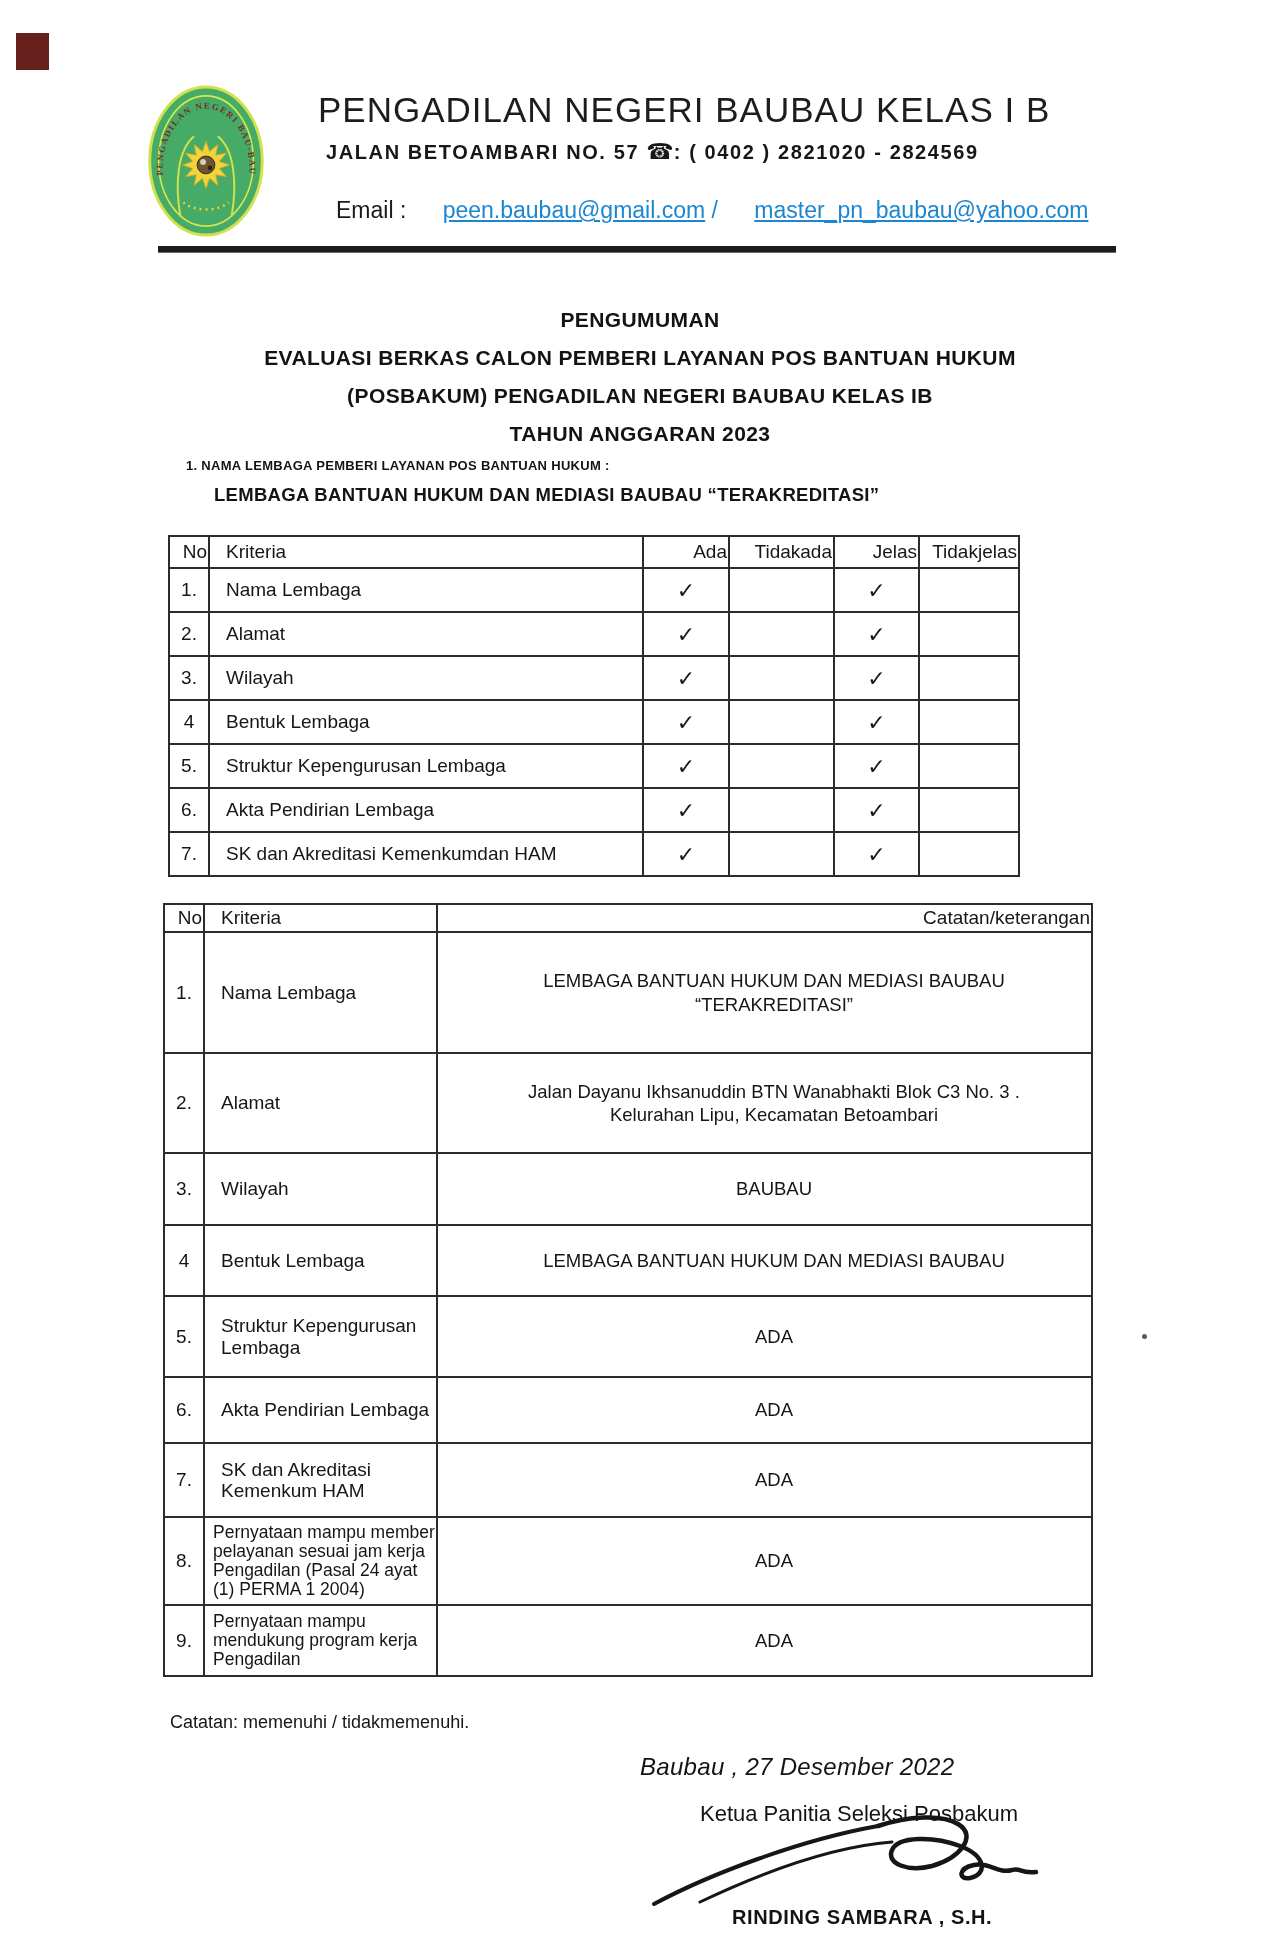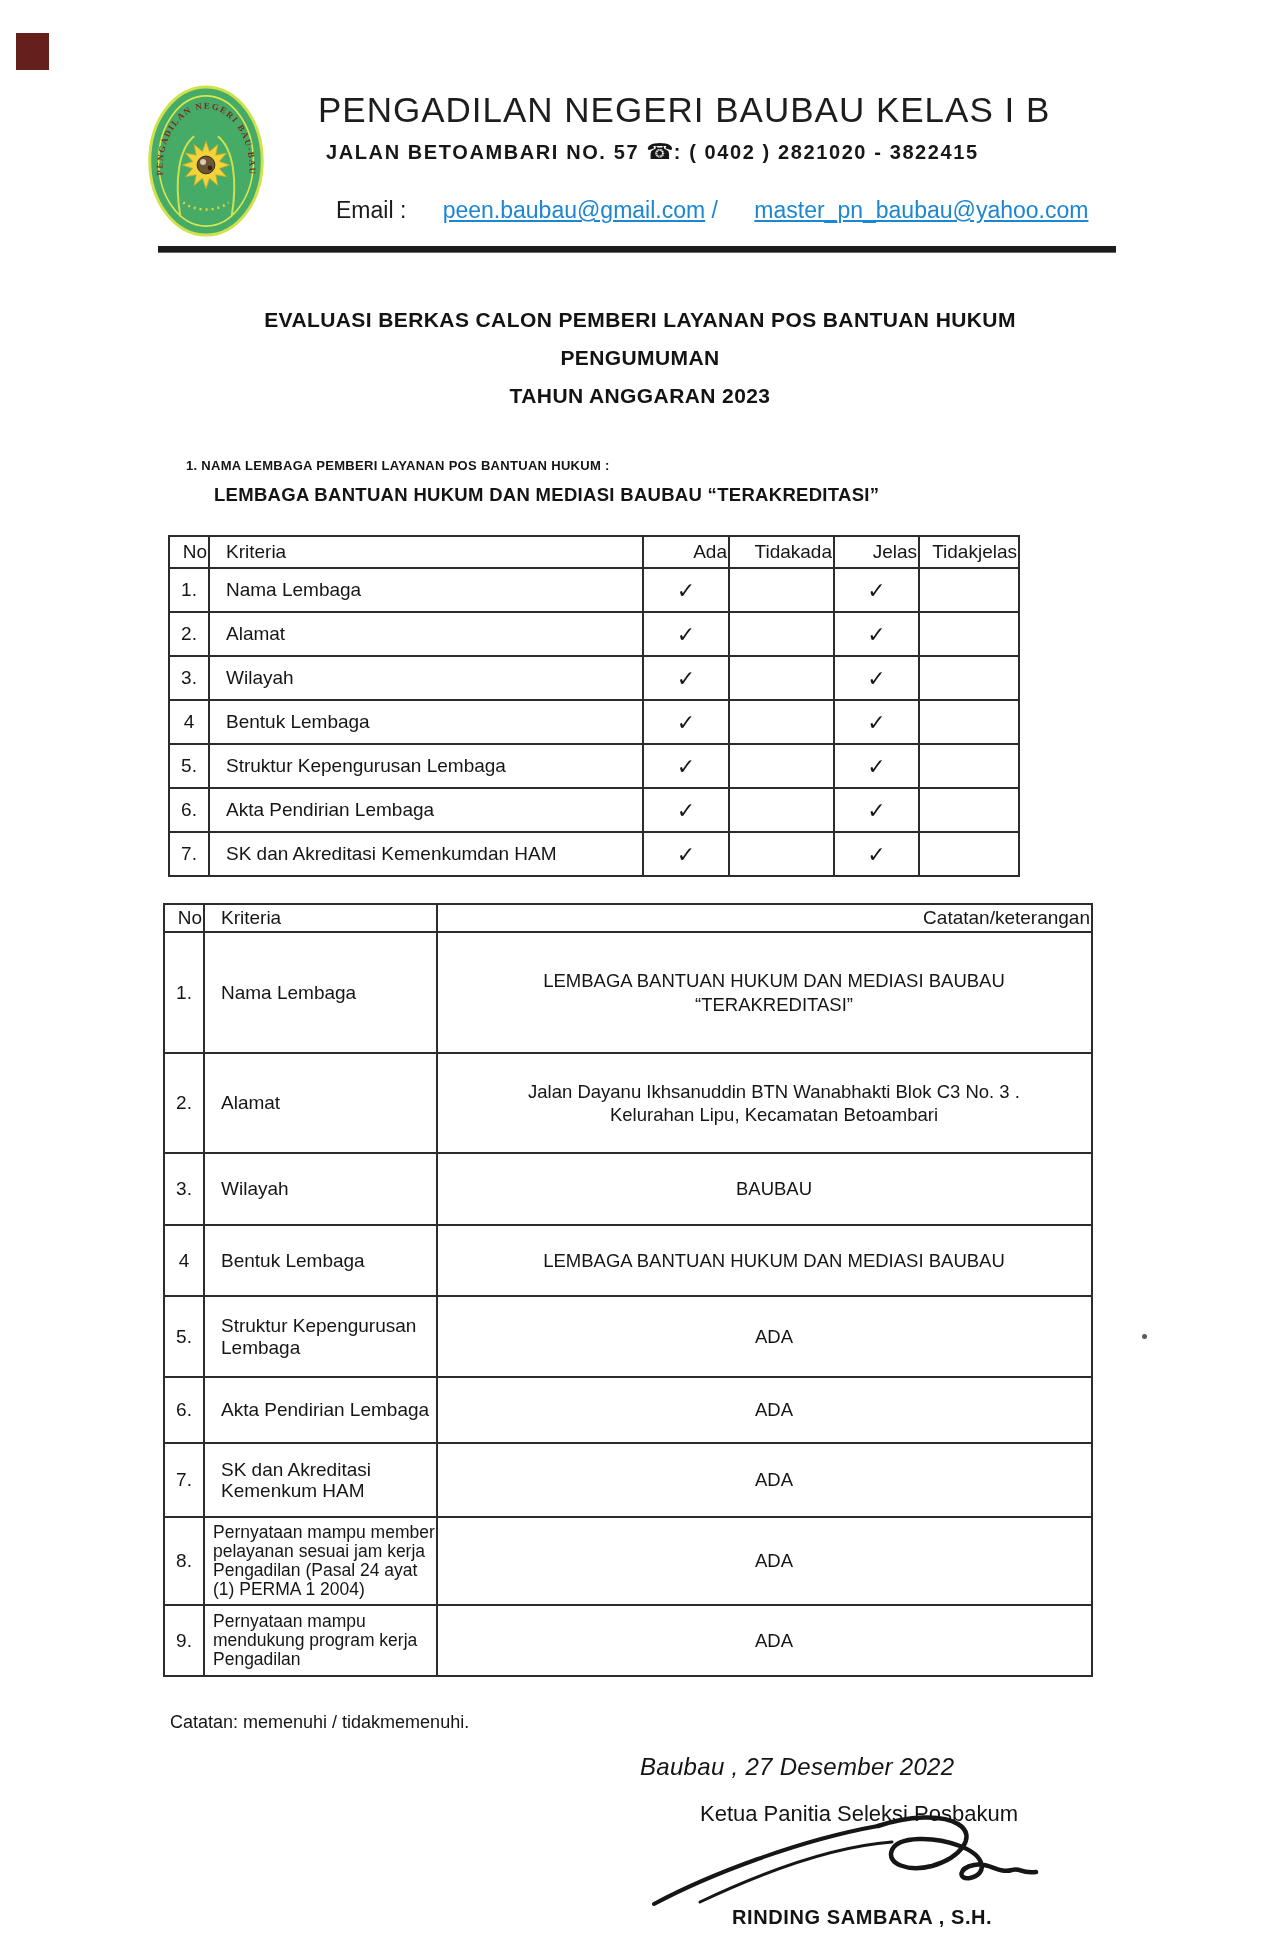--- a/index.html
+++ b/index.html
@@ -80,30 +80,31 @@
       <textPath href="#ringArc" startOffset="50%" text-anchor="middle">PENGADILAN NEGERI BAU-BAU</textPath>
     </text>
     <polygon fill="#f2d33a" stroke="#caa92a" stroke-width="0.8" points="83,82 72.5,85.6 79.8,94 68.9,91.9 71,102.8 62.6,95.5 59,106 55.4,95.5 47,102.8 49.1,91.9 38.2,94 45.5,85.6 35,82 45.5,78.4 38.2,70 49.1,72.1 47,61.2 55.4,68.5 59,58 62.6,68.5 71,61.2 68.9,72.1 79.8,70 72.5,78.4"></polygon>
     <circle cx="59" cy="82" r="9" fill="#6d5433" stroke="#3c2a16" stroke-width="1"></circle>
     <circle cx="56" cy="79" r="3" fill="#d9cdb2"></circle>
     <circle cx="63" cy="85" r="2.4" fill="#2f2317"></circle>
   </svg>
 
   <div class="lh-name">PENGADILAN NEGERI BAUBAU KELAS I B</div>
 
-  <div class="lh-line2"><span>JALAN BETOAMBARI NO. 57</span> <span class="phone-ic">☎</span><span>:  ( 0402 ) 2821020 - 3822415</span></div>
+  <div class="lh-line2"><span>JALAN BETOAMBARI NO. 57</span> <span class="phone-ic">☎</span><span>:  ( 0402 ) 2821020 - 2824569</span></div>
 
 
   <div class="lh-line4"><span>Email : </span><a>peen.baubau@gmail.com</a><span class="sep"> / </span><a>master_pn_baubau@yahoo.com</a></div>
 
   <div class="divider"></div>
 
   <div class="title-block">
+    <div>PENGUMUMAN</div>
     <div>EVALUASI BERKAS CALON PEMBERI LAYANAN POS BANTUAN HUKUM</div>
-    <div>PENGUMUMAN</div>
+    <div>(POSBAKUM) PENGADILAN NEGERI BAUBAU KELAS IB</div>
     <div>TAHUN ANGGARAN 2023</div>
   </div>
 
   <div class="sec1-l1">1. NAMA LEMBAGA PEMBERI LAYANAN POS BANTUAN HUKUM :</div>
   <div class="sec1-l2">LEMBAGA BANTUAN HUKUM DAN MEDIASI BAUBAU “TERAKREDITASI”</div>
 
   <table id="t1">
     <colgroup>
         <col style="width:40px">
         <col style="width:434px">

